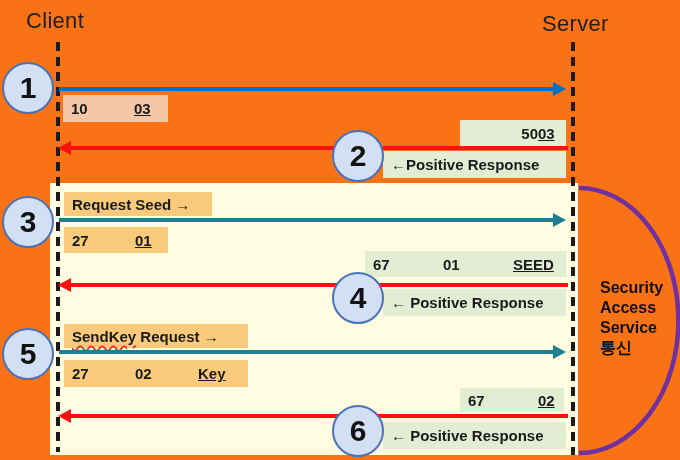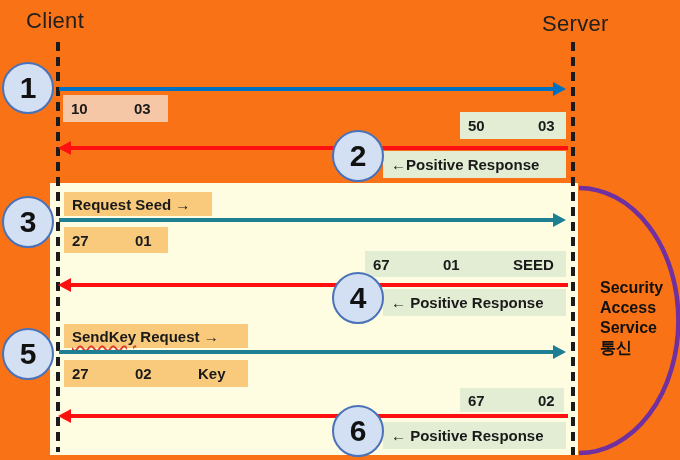--- a/index.html
+++ b/index.html
@@ -16,21 +16,21 @@
   .endpoint-label{position:absolute;font-size:22px;font-weight:500;color:#202020;letter-spacing:.3px;}
   .endpoint-label.client{left:26px;top:8px;}
   .endpoint-label.server{left:542px;top:11px;}
   
   .box{position:absolute;display:flex;align-items:center;font-weight:bold;font-size:15px;box-sizing:border-box;padding:0 6px 0 8px;white-space:pre;}
   .box.req1{background:var(--request-box-salmon);}
   .box.req2{background:var(--request-box-orange);}
   .box.resp{background:var(--response-box-green);}
   .byte{display:inline-block;width:63px;}
   .wide .byte{width:70px;}
-  .byte:last-child{width:auto;}
+  .byte:last-child{width:auto;text-decoration:underline;}
   .squiggle{text-decoration-line:underline;text-decoration-style:wavy;text-decoration-color:#e03a2f;text-decoration-thickness:1.5px;text-underline-offset:3px;}
   
   .arrow{position:absolute;height:4px;}
   .arrow.blue{background:var(--arrow-blue);}
   .arrow.teal{background:var(--arrow-teal);}
   .arrow.red{background:var(--arrow-red);}
   .arrow.to-right::after{content:"";position:absolute;right:-12px;top:-5px;width:0;height:0;
     border-left:13px solid;border-top:7px solid transparent;border-bottom:7px solid transparent;border-left-color:inherit;}
   .arrow.to-left::before{content:"";position:absolute;left:-12px;top:-5px;width:0;height:0;
     border-right:13px solid;border-top:7px solid transparent;border-bottom:7px solid transparent;border-right-color:inherit;}
@@ -54,21 +54,21 @@
 
   <div class="endpoint-label client">Client</div>
   <div class="endpoint-label server">Server</div>
   <div class="lifeline client"></div>
   <div class="lifeline server"></div>
 
   <div class="arrow blue to-right" style="left:59px;top:87px;width:495px;"></div>
   <div class="box req1" style="left:63px;top:95px;width:105px;height:27px;"><span class="byte">10</span><span class="byte">03</span></div>
   <div class="step-circle" style="left:2px;top:62px;">1</div>
 
-  <div class="box resp wide" style="left:460px;top:112px;width:106px;height:27px;"><span class="byte">50</span><span class="byte">03</span></div>
+  <div class="box resp wide" style="left:460px;top:120px;width:106px;height:27px;text-align:right;"><span class="byte">50</span><span class="byte">03</span></div>
   <div class="arrow red to-left" style="left:70px;top:146px;width:498px;"></div>
   <div class="box resp" style="left:383px;top:151px;width:183px;height:27px;">←Positive Response</div>
   <div class="step-circle" style="left:332px;top:130px;">2</div>
 
   <div class="box req2" style="left:64px;top:192px;width:148px;height:24px;">Request Seed →</div>
   <div class="arrow teal to-right" style="left:59px;top:218px;width:495px;"></div>
   <div class="box req2" style="left:64px;top:227px;width:104px;height:26px;"><span class="byte">27</span><span class="byte">01</span></div>
   <div class="step-circle" style="left:2px;top:196px;">3</div>
 
   <div class="box resp wide" style="left:365px;top:251px;width:201px;height:26px;"><span class="byte">67</span><span class="byte">01</span><span class="byte">SEED</span></div>

